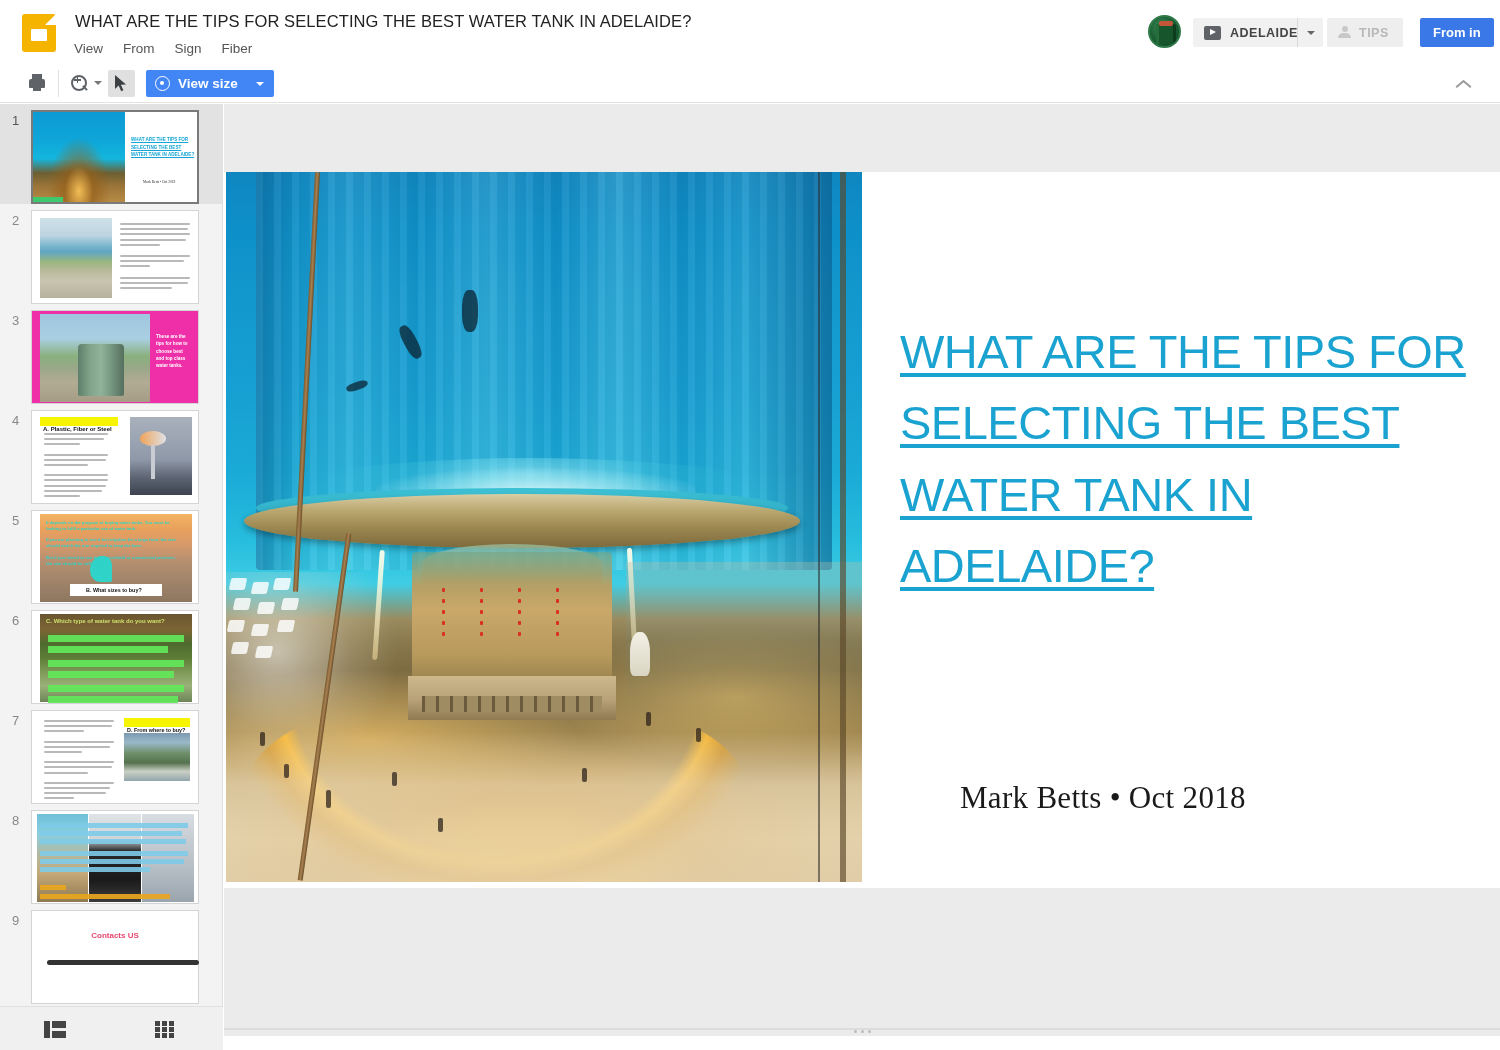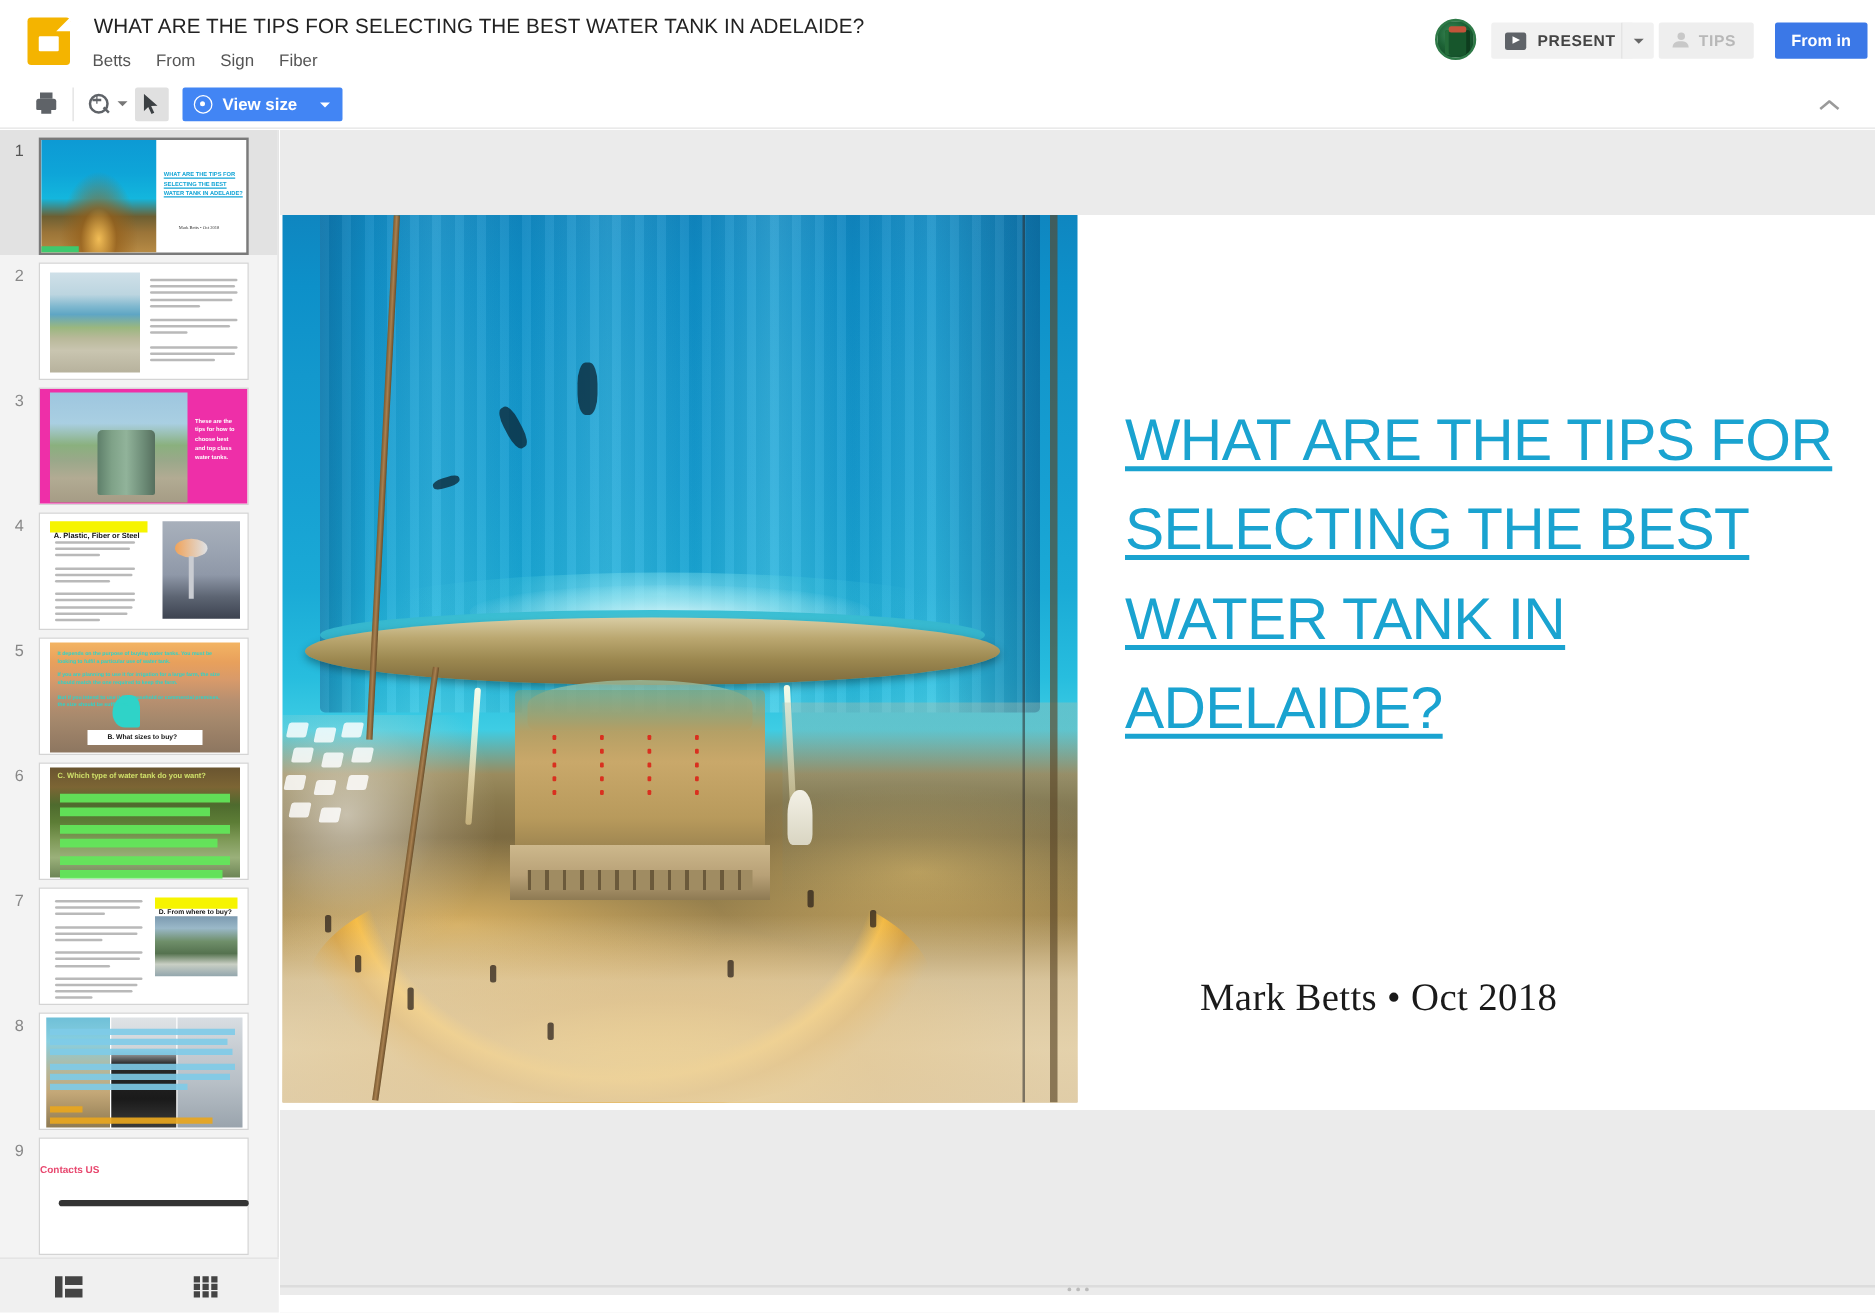--- a/index.html
+++ b/index.html
@@ -310,21 +310,21 @@
   .t8-a { position: absolute; left: 5px; top: 3px; width: 51px; height: 88px;
     background: linear-gradient(180deg,#6fc0d8 0%, #88cfe0 22%, #b6b79a 48%, #c4a878 68%, #8e7a52 100%); }
   .t8-b { position: absolute; left: 57px; top: 3px; width: 52px; height: 88px;
     background: linear-gradient(180deg,#dfe3e6 0%, #cfd4d8 28%, #2a2a2a 42%, #1a1a1a 74%, #3b3b3b 100%); }
   .t8-c { position: absolute; left: 110px; top: 3px; width: 52px; height: 88px;
     background: linear-gradient(180deg,#d8dde2 0%, #c6ccd2 30%, #b7bfc6 60%, #9aa4ad 100%); }
   .t8-hl { height: 5px; background: #7ecbe8; margin-bottom: 3px; opacity: 0.9; }
   .t8-or { height: 5px; background: #e8a61e; margin-bottom: 4px; opacity: 0.92; }
   
   .t9-text {
-    position: absolute; left: 0; right: 0; top: 20px; 
+    position: absolute; left: 0; right: 0; top: 20px; text-align: center;
     font-size: 8px; color: #e8486f; font-weight: bold;
   }
 
   .fs-scroll {
     position: absolute; left: 47px; bottom: 41px; width: 152px; height: 5px;
     background: #333333; border-radius: 3px; cursor: pointer;
   }
 
   
   .bottombar {
@@ -497,31 +497,31 @@
     background: #ffffff;
   }
 </style>
 </head>
 <body>
 
 <div class="header">
   <div class="app-logo"></div>
   <div class="doc-title">WHAT ARE THE TIPS FOR SELECTING THE BEST WATER TANK IN ADELAIDE?</div>
   <div class="menubar">
-    <div class="menu-item">Betts</div>
+    <div class="menu-item">View</div>
     <div class="menu-item">From</div>
     <div class="menu-item">Sign</div>
     <div class="menu-item">Fiber</div>
   </div>
 
   <div class="avatar"></div>
 
   <div class="present-btn">
     <div class="present-icon"></div>
-    <span class="present-label">PRESENT</span>
+    <span class="present-label">ADELAIDE</span>
   </div>
   <div class="present-caret"></div>
 
   <div class="share-btn">
     <div class="share-person"></div>
     <span class="share-label">TIPS</span>
   </div>
 
   <div class="signin-btn">
     <span class="signin-label">From in</span>

